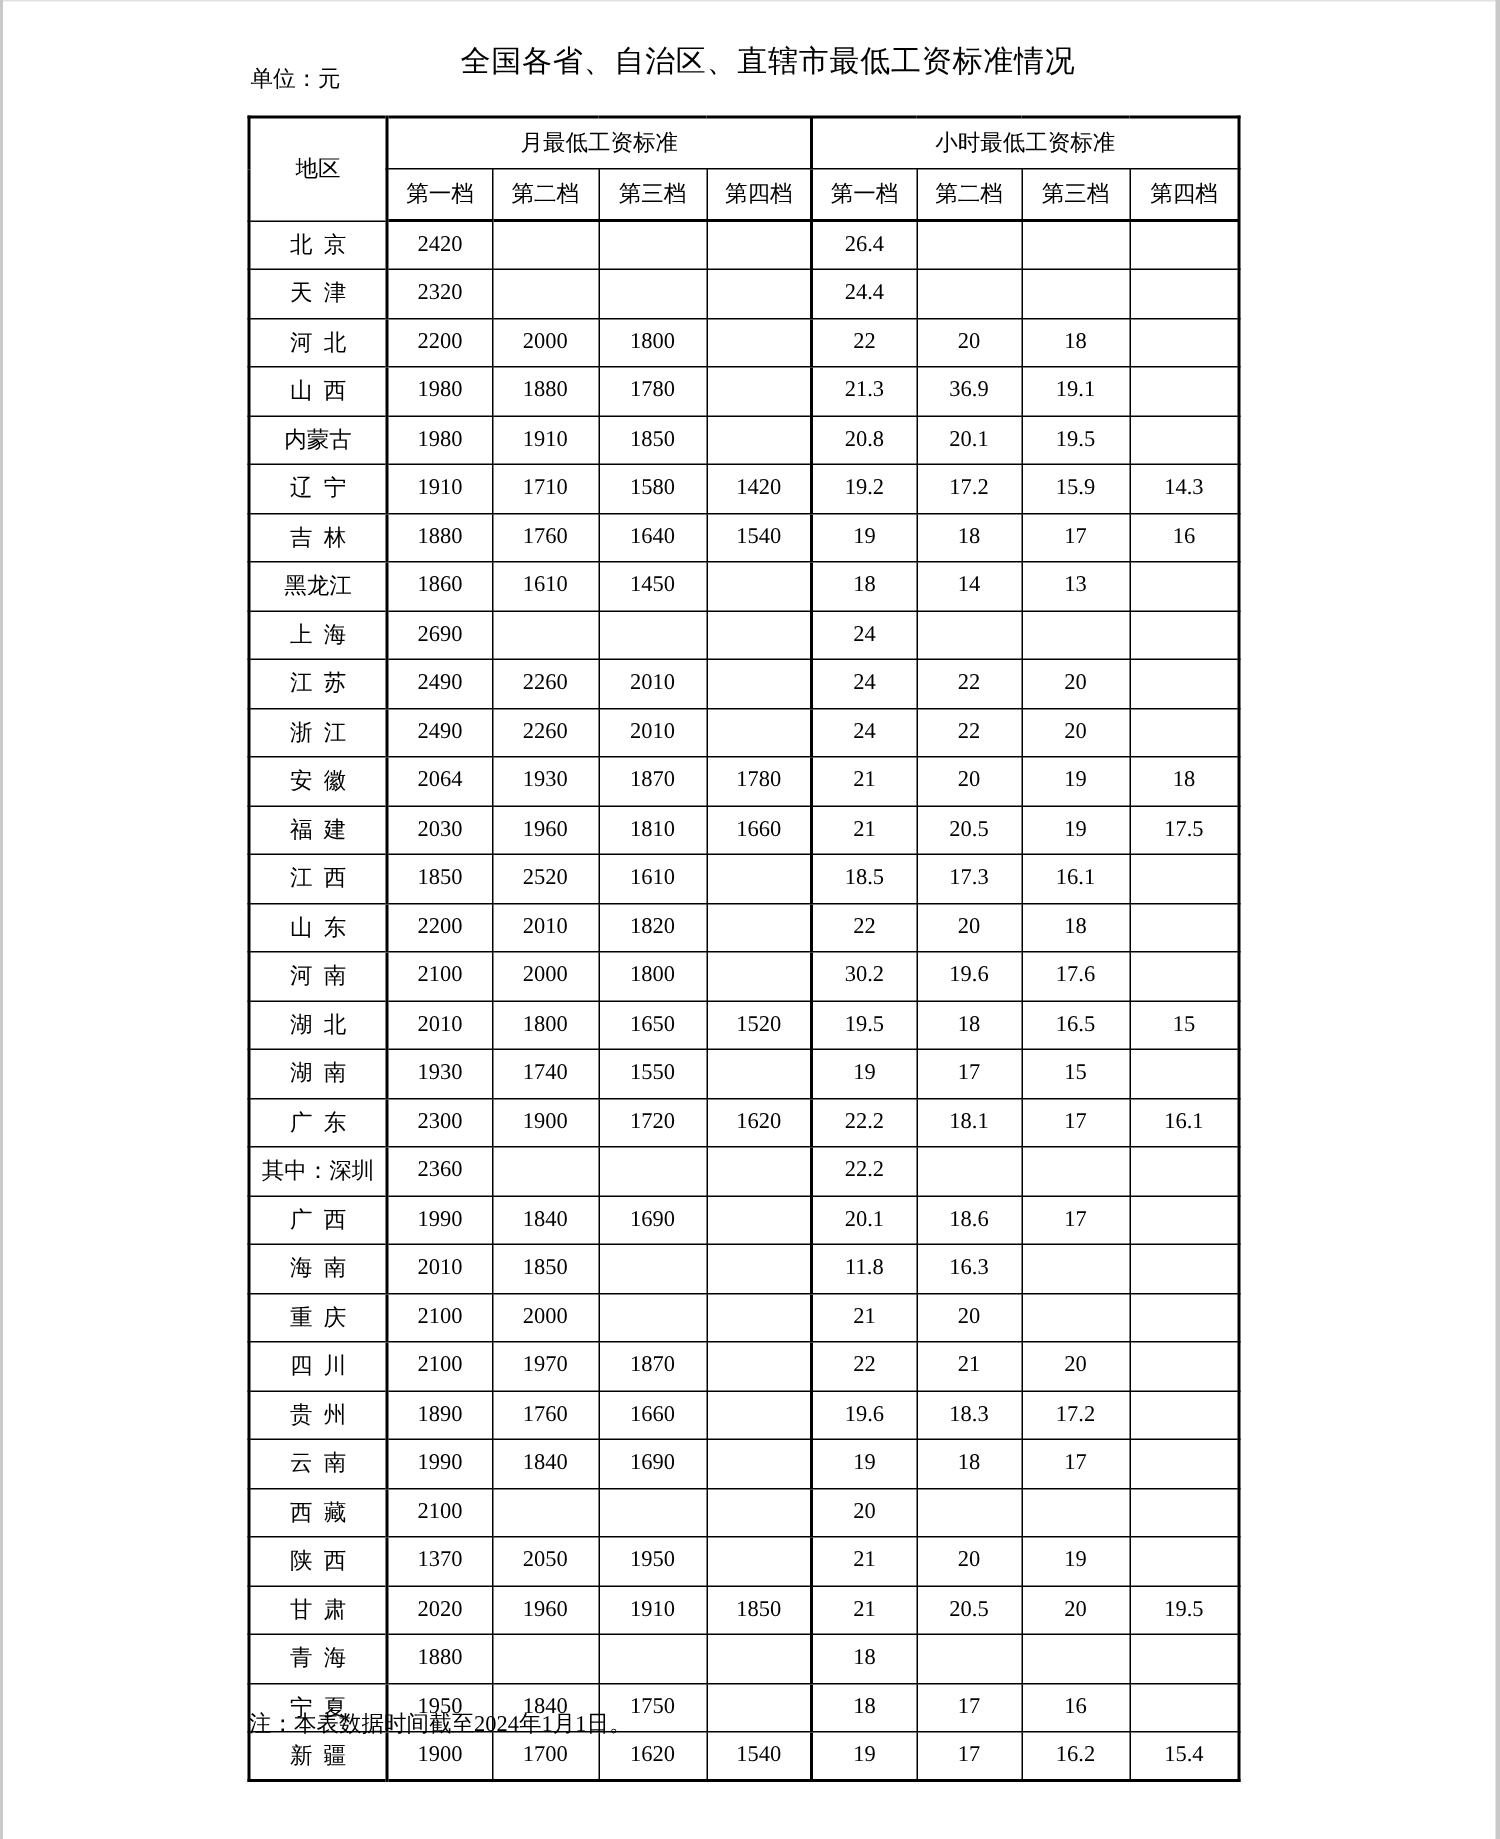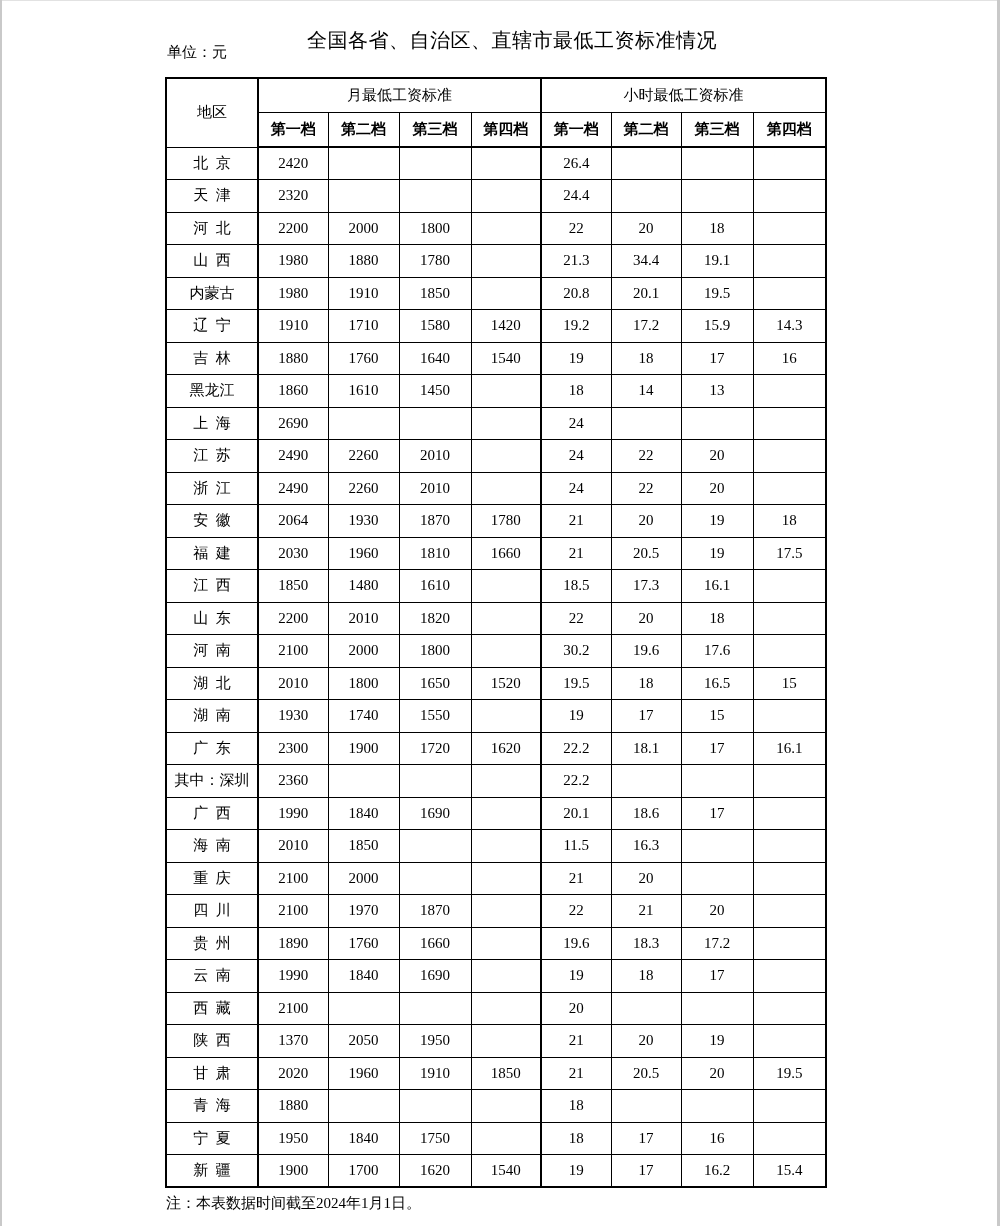--- a/index.html
+++ b/index.html
@@ -31,25 +31,25 @@
     border-collapse:collapse; table-layout:fixed;
     border:2px solid #000;
   }
   .wage th, .wage td {
     border:1px solid #000;
     text-align:center; vertical-align:middle;
     padding:0; font-size:15px; font-weight:400;
     overflow:hidden; white-space:nowrap;
   }
   .wage thead tr.grp-row th { height:33px;margin-left:40px; }
-  .wage thead tr.tier-row th { height:33px; border-bottom:2px solid #000;font-weight:bold; }
+  .wage thead tr.tier-row th { height:33px; border-bottom:2px solid #000; }
   .wage tbody tr { height:32.5px; }
   .thick-r { border-right:2px solid #000 !important; }
   .note {
-    position:absolute; top:1194px; left:166px;
+    position:absolute; top:1140px; left:166px;
     font-size:15px;
   }
 </style>
 </head>
 <body>
 
 <div class="page">
   <div class="edge-top"></div>
   <div class="edge-left"></div>
   <div class="edge-right"></div>
@@ -120,21 +120,21 @@
           <td>18</td>
           <td></td>
         </tr>
         <tr>
           <th class="thick-r">山 西</th>
           <td>1980</td>
           <td>1880</td>
           <td>1780</td>
           <td class="thick-r"></td>
           <td>21.3</td>
-          <td>34.4</td>
+          <td>36.9</td>
           <td>19.1</td>
           <td></td>
         </tr>
         <tr>
           <th class="thick-r">内蒙古</th>
           <td>1980</td>
           <td>1910</td>
           <td>1850</td>
           <td class="thick-r"></td>
           <td>20.8</td>
@@ -226,21 +226,21 @@
           <td>1810</td>
           <td class="thick-r">1660</td>
           <td>21</td>
           <td>20.5</td>
           <td>19</td>
           <td>17.5</td>
         </tr>
         <tr>
           <th class="thick-r">江 西</th>
           <td>1850</td>
-          <td>1480</td>
+          <td>2520</td>
           <td>1610</td>
           <td class="thick-r"></td>
           <td>18.5</td>
           <td>17.3</td>
           <td>16.1</td>
           <td></td>
         </tr>
         <tr>
           <th class="thick-r">山 东</th>
           <td>2200</td>
@@ -317,21 +317,21 @@
           <td>18.6</td>
           <td>17</td>
           <td></td>
         </tr>
         <tr>
           <th class="thick-r">海 南</th>
           <td>2010</td>
           <td>1850</td>
           <td></td>
           <td class="thick-r"></td>
-          <td>11.5</td>
+          <td>11.8</td>
           <td>16.3</td>
           <td></td>
           <td></td>
         </tr>
         <tr>
           <th class="thick-r">重 庆</th>
           <td>2100</td>
           <td>2000</td>
           <td></td>
           <td class="thick-r"></td>

